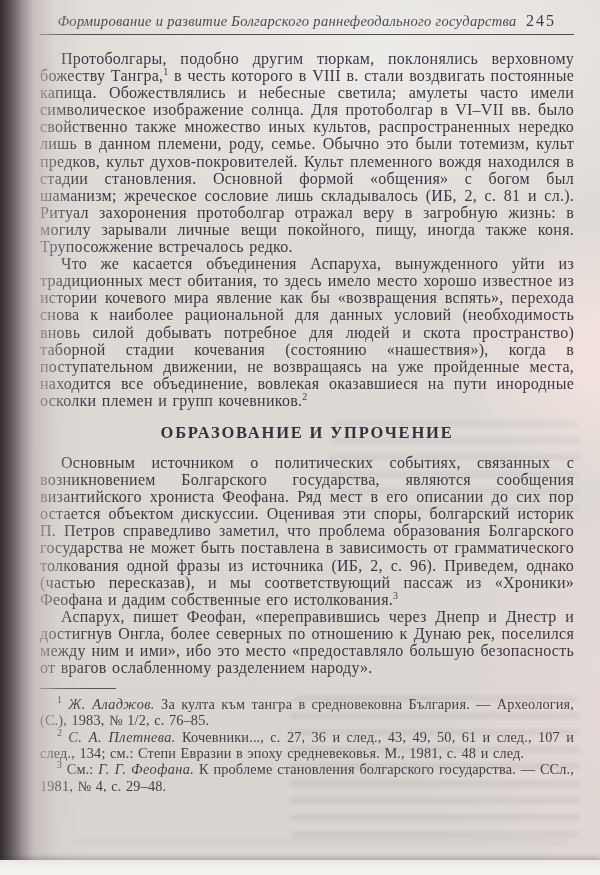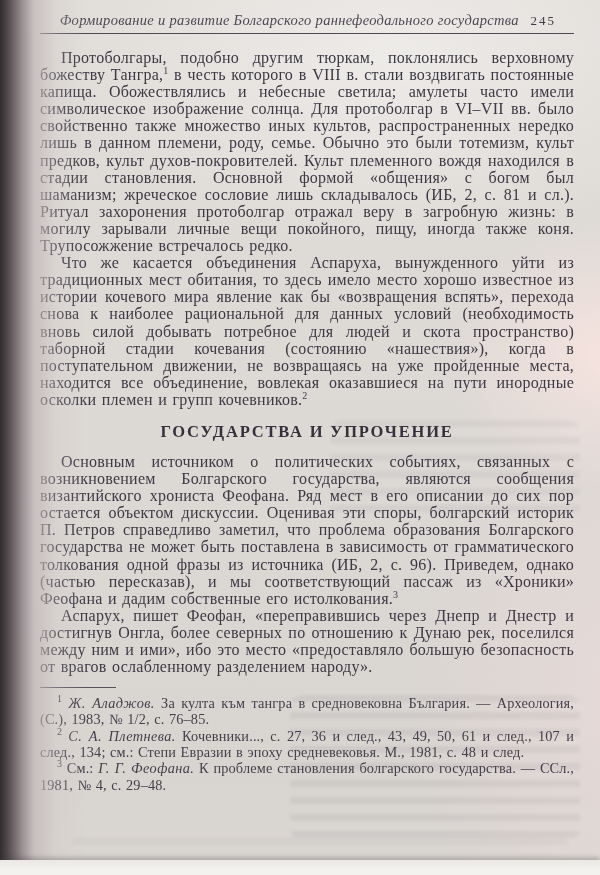--- a/index.html
+++ b/index.html
@@ -57,21 +57,21 @@
   }
   .running-header {
     display: flex; align-items: baseline;
     border-bottom: 1.5px solid #4e4954;
     padding: 2px 4px 4px 10px;
     font-style: italic; font-size: 14.5px; color: #4d4854;
   }
   .running-title { flex: 1; text-align: center; letter-spacing: 0.3px; white-space: nowrap; }
   .page-number {
     font-style: normal; margin-left: 2px; margin-right: 14px;
-    font-size: 13px; letter-spacing: 2px; color: #3e3a46;
+    font-size: 16px; letter-spacing: 2px; color: #3e3a46;
   }
   .paragraphs p, p.body-para {
     margin: 0; text-indent: 21px;
     font-size: 16px; line-height: 17.1px;
     text-align: justify; letter-spacing: 0.25px; word-spacing: 1.2px;
     color: #3c3844;
   }
   .paragraphs-top { margin-top: 15px; }
   .fn-ref { font-size: 10px; line-height: 0; vertical-align: super; letter-spacing: 0; }
   .section-heading {
@@ -107,21 +107,21 @@
       <span class="running-title">Формирование и развитие Болгарского раннефеодального государства</span>
       <span class="page-number">245</span>
     </div>
 
     <div class="paragraphs paragraphs-top">
         <p class="body-para">Протоболгары, подобно другим тюркам, поклонялись верховному божеству Тангра,<sup class="fn-ref">1</sup> в честь которого в VIII в. стали воздвигать постоянные капища. Обожествлялись и небесные светила; амулеты часто имели символическое изображение солнца. Для протоболгар в VI–VII вв. было свойственно также множество иных культов, распространенных нередко лишь в данном племени, роду, семье. Обычно это были тотемизм, культ предков, культ духов-покровителей. Культ племенного вождя находился в стадии становления. Основной формой «общения» с богом был шаманизм; жреческое сословие лишь складывалось (ИБ, 2, с. 81 и сл.). Ритуал захоронения протоболгар отражал веру в загробную жизнь: в могилу зарывали личные вещи покойного, пищу, иногда также коня. Трупосожжение встречалось редко.</p>
         <p class="body-para">Что же касается объединения Аспаруха, вынужденного уйти из традиционных мест обитания, то здесь имело место хорошо известное из истории кочевого мира явление как бы «возвращения вспять», перехода снова к наиболее рациональной для данных условий (необходимость вновь силой добывать потребное для людей и скота пространство) таборной стадии кочевания (состоянию «нашествия»), когда в поступательном движении, не возвращаясь на уже пройденные места, находится все объединение, вовлекая оказавшиеся на пути инородные осколки племен и групп кочевников.<sup class="fn-ref">2</sup></p>
       </div>
 
     <div class="section-heading">
-      <div>ГОСУДАРСТВА И УПРОЧЕНИЕ</div>
+      <div>ОБРАЗОВАНИЕ И УПРОЧЕНИЕ</div>
     </div>
 
     <div class="paragraphs">
         <p class="body-para">Основным источником о политических событиях, связанных с возникновением Болгарского государства, являются сообщения византийского хрониста Феофана. Ряд мест в его описании до сих пор остается объектом дискуссии. Оценивая эти споры, болгарский историк П. Петров справедливо заметил, что проблема образования Болгарского государства не может быть поставлена в зависимость от грамматического толкования одной фразы из источника (ИБ, 2, с. 96). Приведем, однако (частью пересказав), и мы соответствующий пассаж из «Хроники» Феофана и дадим собственные его истолкования.<sup class="fn-ref">3</sup></p>
         <p class="body-para">Аспарух, пишет Феофан, «переправившись через Днепр и Днестр и достигнув Онгла, более северных по отношению к Дунаю рек, поселился между ним и ими», ибо это место «предоставляло бо́льшую безопасность от врагов ослабленному разделением народу».</p>
       </div>
 
     <hr class="footnote-separator">
 
     <div class="footnotes">

